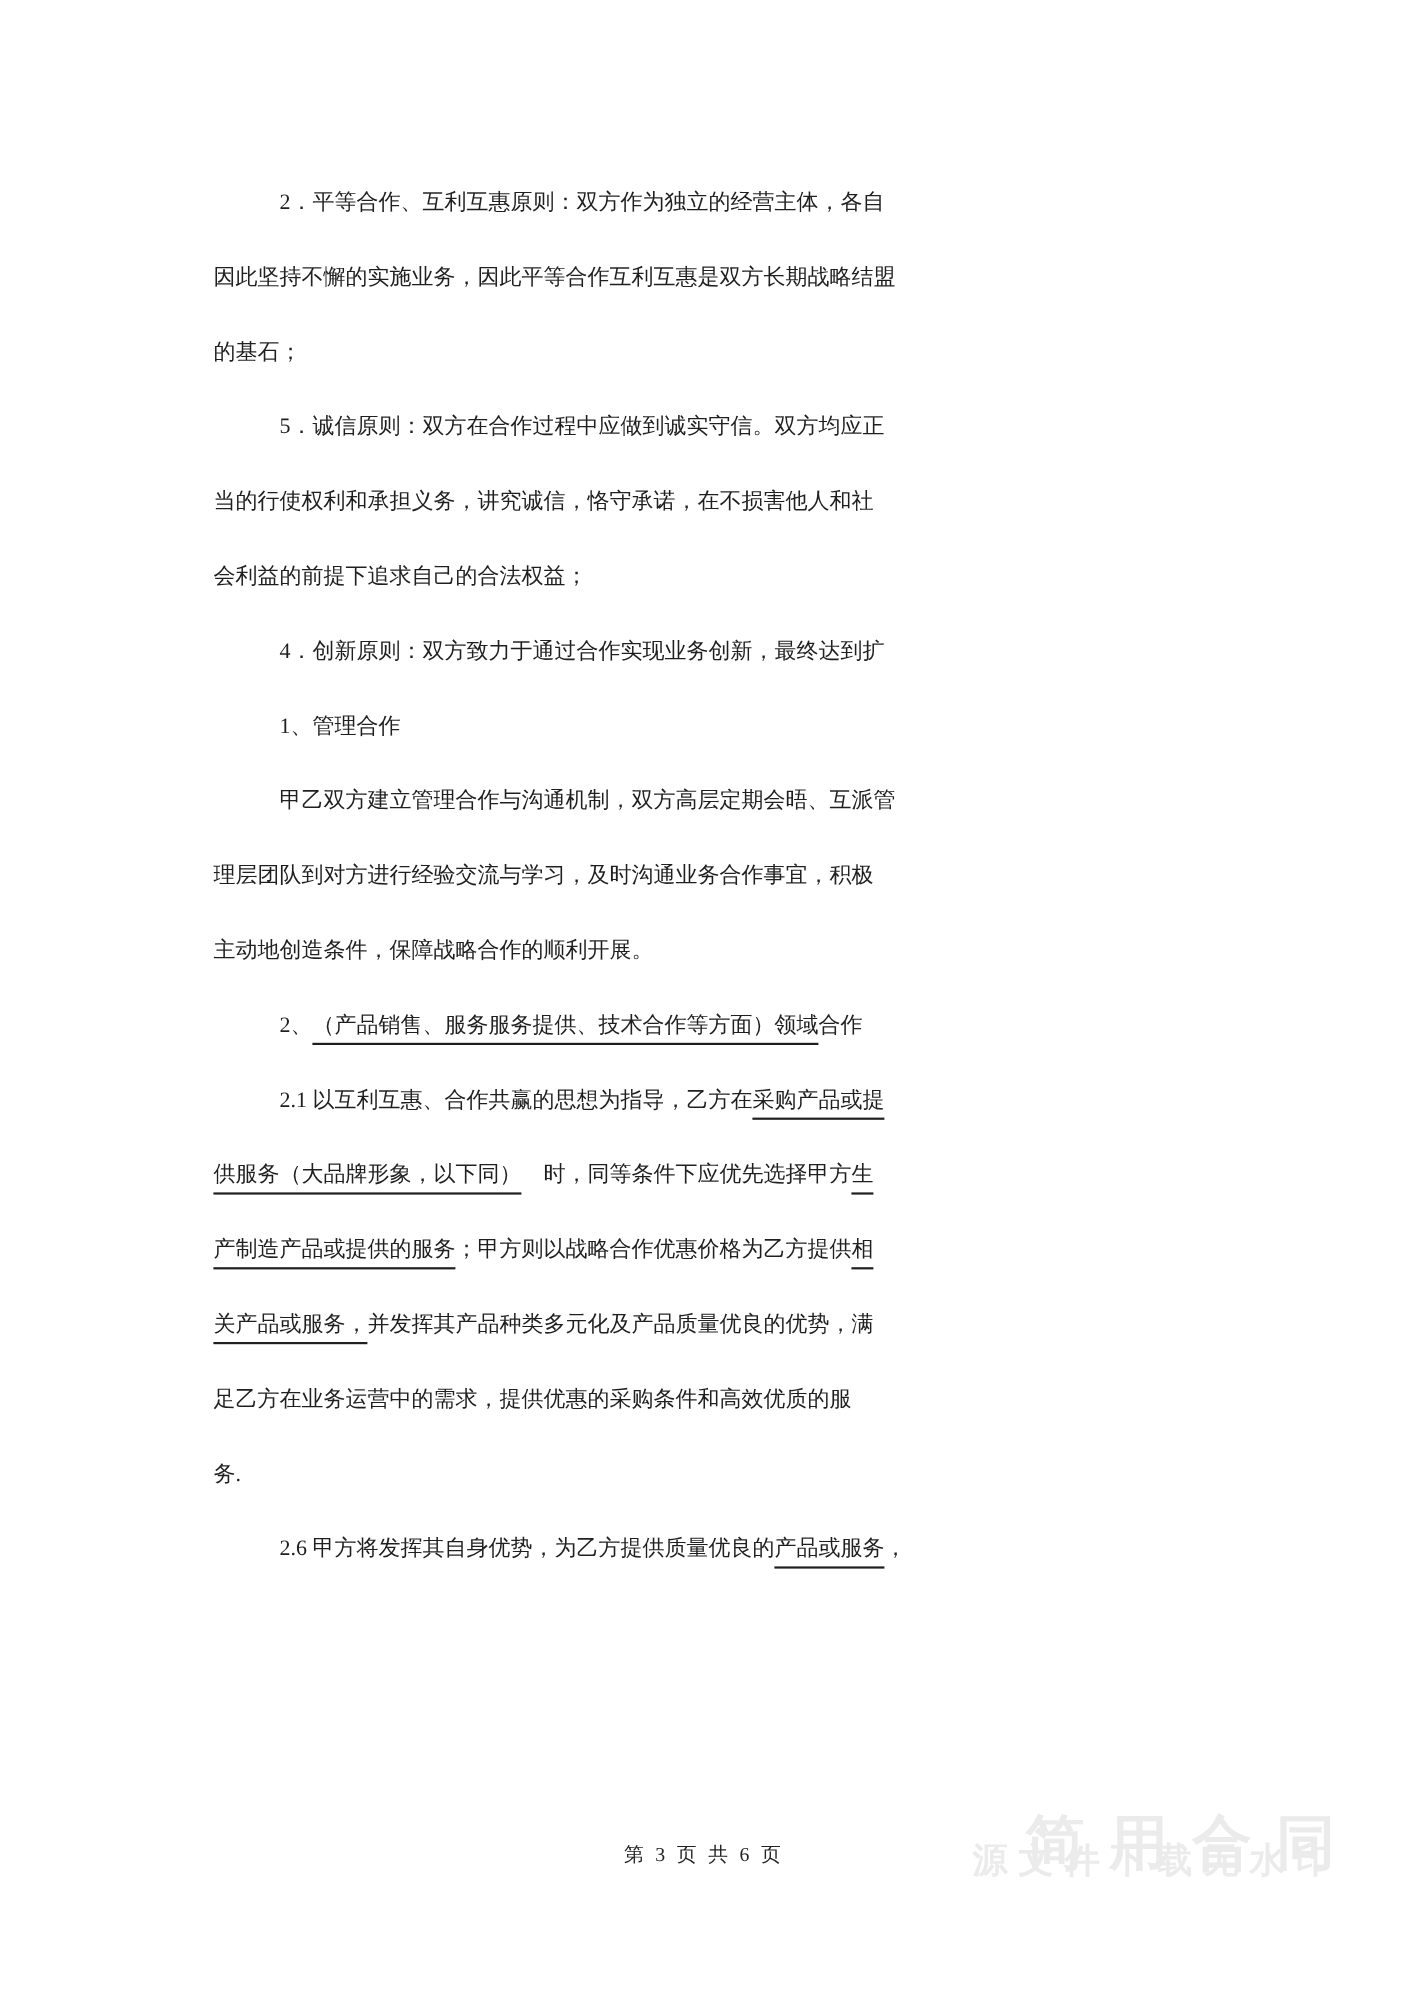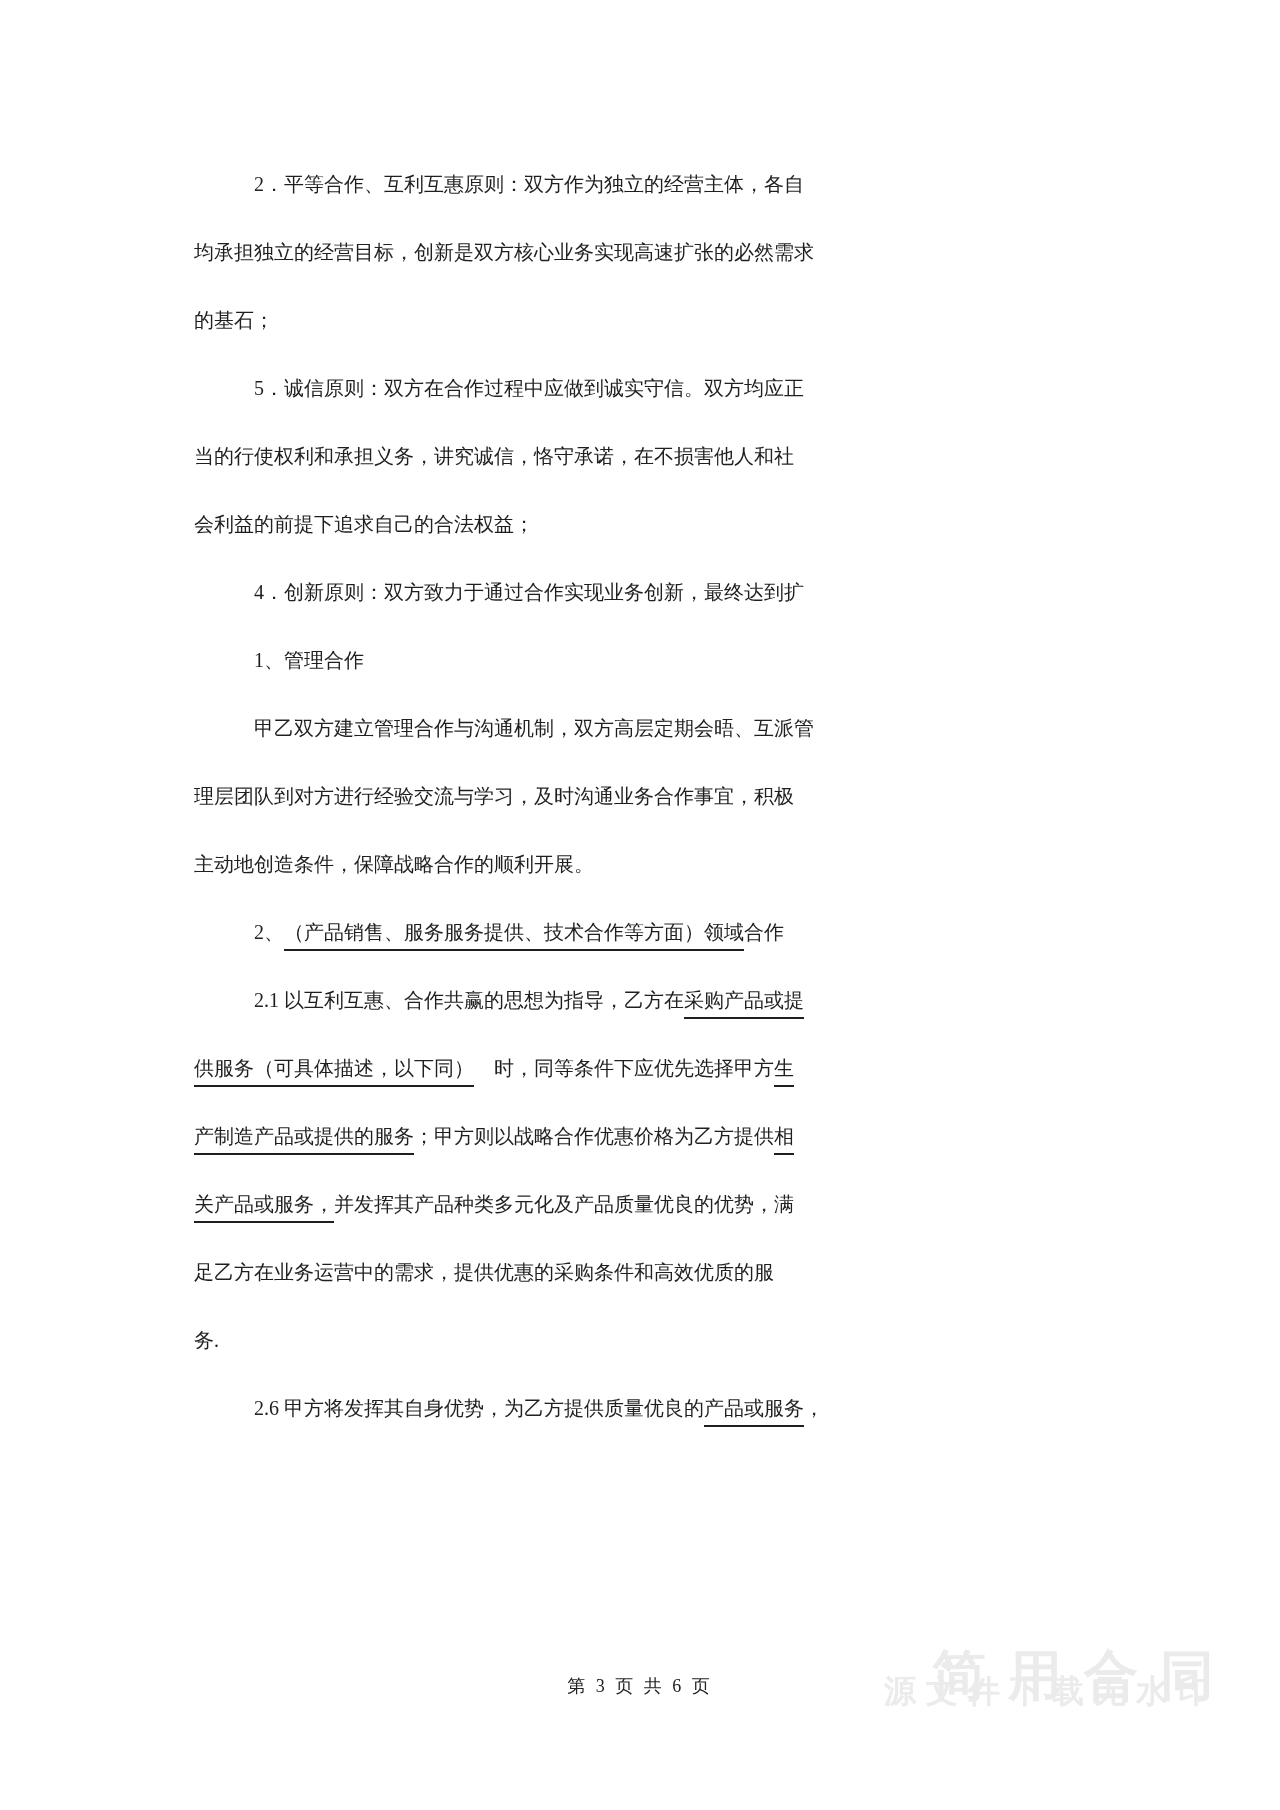--- a/index.html
+++ b/index.html
@@ -76,33 +76,33 @@
 <body>
 
 <div class="page">
 
   <div class="wm wm-title">简用合同</div>
 
   <div class="wm wm-sub">源文件下载无水印</div>
 
   <div class="doc">
       <div class="line indent"><span>2．平等合作、互利互惠原则：双方作为独立的经营主体，各自</span></div>
-      <div class="line"><span>均承担独立的经营目标，创新是双方核心业务实现高速扩张的必然需求</span></div>
+      <div class="line"><span>因此坚持不懈的实施业务，因此平等合作互利互惠是双方长期战略结盟</span></div>
       <div class="line"><span>的基石；</span></div>
       <div class="line indent"><span>5．诚信原则：双方在合作过程中应做到诚实守信。双方均应正</span></div>
       <div class="line"><span>当的行使权利和承担义务，讲究诚信，恪守承诺，在不损害他人和社</span></div>
       <div class="line"><span>会利益的前提下追求自己的合法权益；</span></div>
       <div class="line indent"><span>4．创新原则：双方致力于通过合作实现业务创新，最终达到扩</span></div>
       <div class="line indent"><span>1、管理合作</span></div>
       <div class="line indent"><span>甲乙双方建立管理合作与沟通机制，双方高层定期会晤、互派管</span></div>
       <div class="line"><span>理层团队到对方进行经验交流与学习，及时沟通业务合作事宜，积极</span></div>
       <div class="line"><span>主动地创造条件，保障战略合作的顺利开展。</span></div>
       <div class="line indent"><span>2、</span><span class="u">（产品销售、服务服务提供、技术合作等方面）领域</span><span>合作</span></div>
       <div class="line indent"><span>2.1 以互利互惠、合作共赢的思想为指导，乙方在</span><span class="u">采购产品或提</span></div>
-      <div class="line"><span class="u">供服务（可具体描述，以下同）</span><span>  时，同等条件下应优先选择甲方</span><span class="u">生</span></div>
+      <div class="line"><span class="u">供服务（大品牌形象，以下同）</span><span>  时，同等条件下应优先选择甲方</span><span class="u">生</span></div>
       <div class="line"><span class="u">产制造产品或提供的服务</span><span>；甲方则以战略合作优惠价格为乙方提供</span><span class="u">相</span></div>
       <div class="line"><span class="u">关产品或服务，</span><span>并发挥其产品种类多元化及产品质量优良的优势，满</span></div>
       <div class="line"><span>足乙方在业务运营中的需求，提供优惠的采购条件和高效优质的服</span></div>
       <div class="line"><span>务.</span></div>
       <div class="line indent"><span>2.6 甲方将发挥其自身优势，为乙方提供质量优良的</span><span class="u">产品或服务</span><span>，</span></div>
     </div>
 
   <div class="footer">
     <span>第 3 页 共 6 页</span>
   </div>

